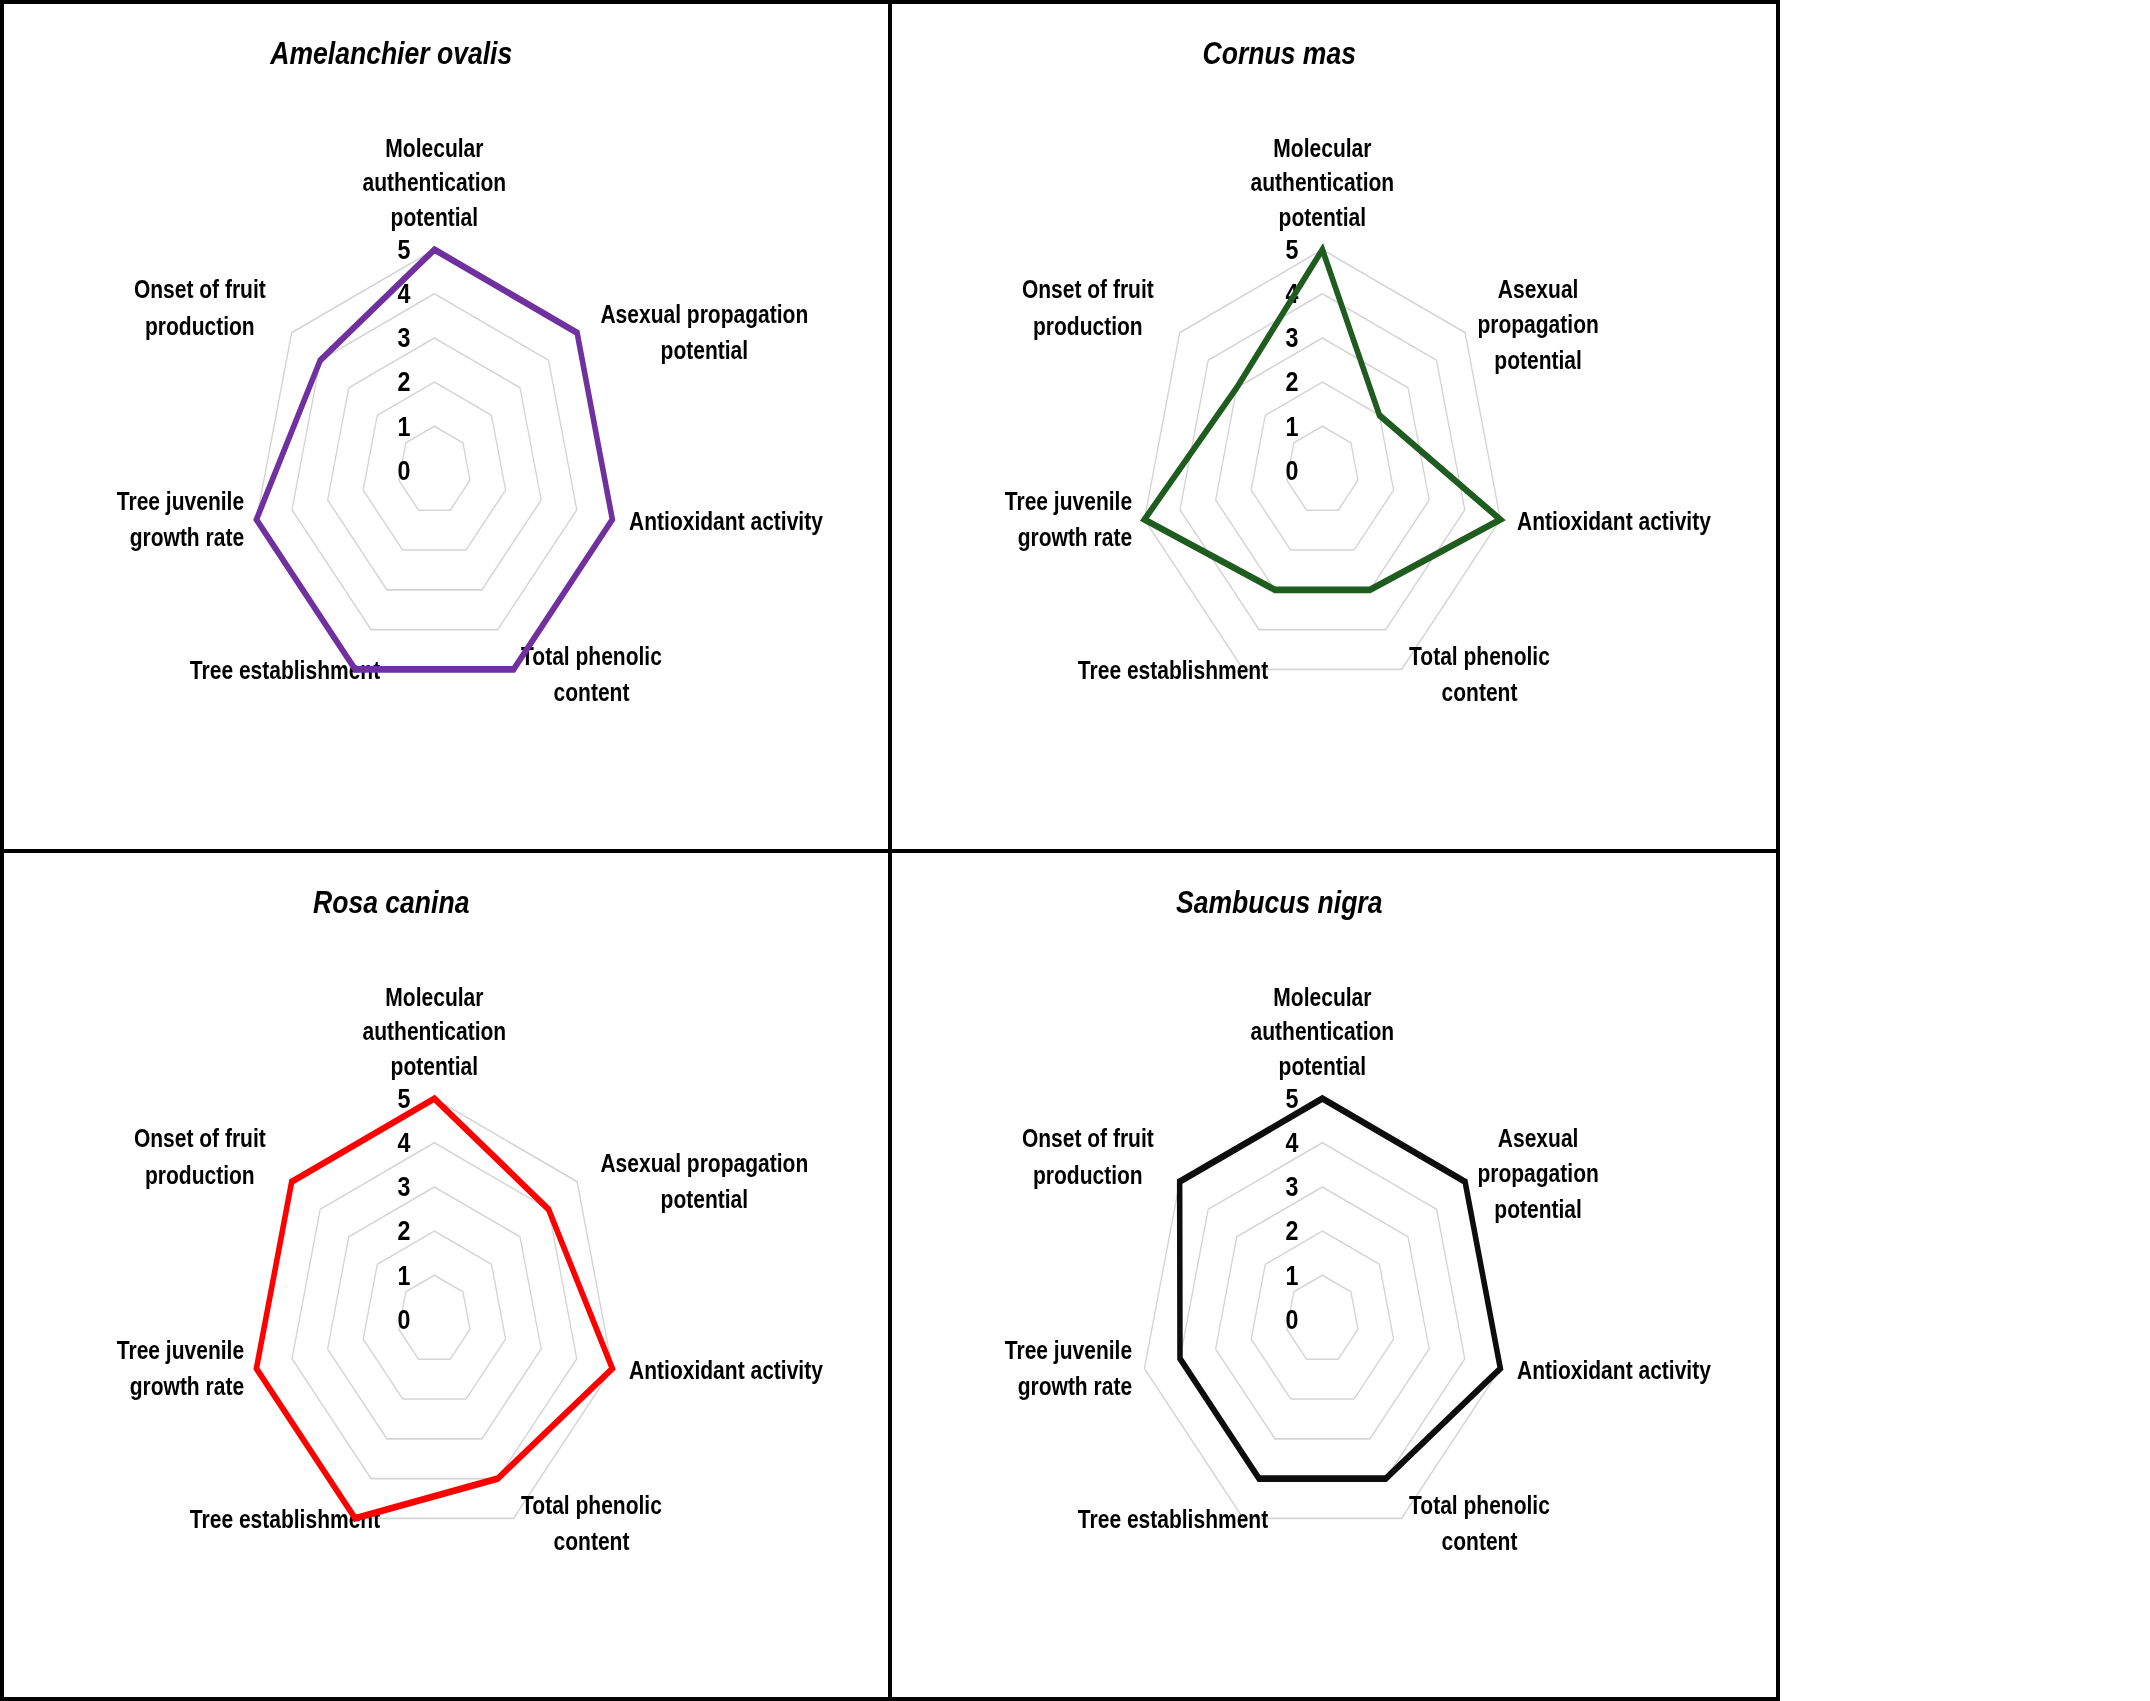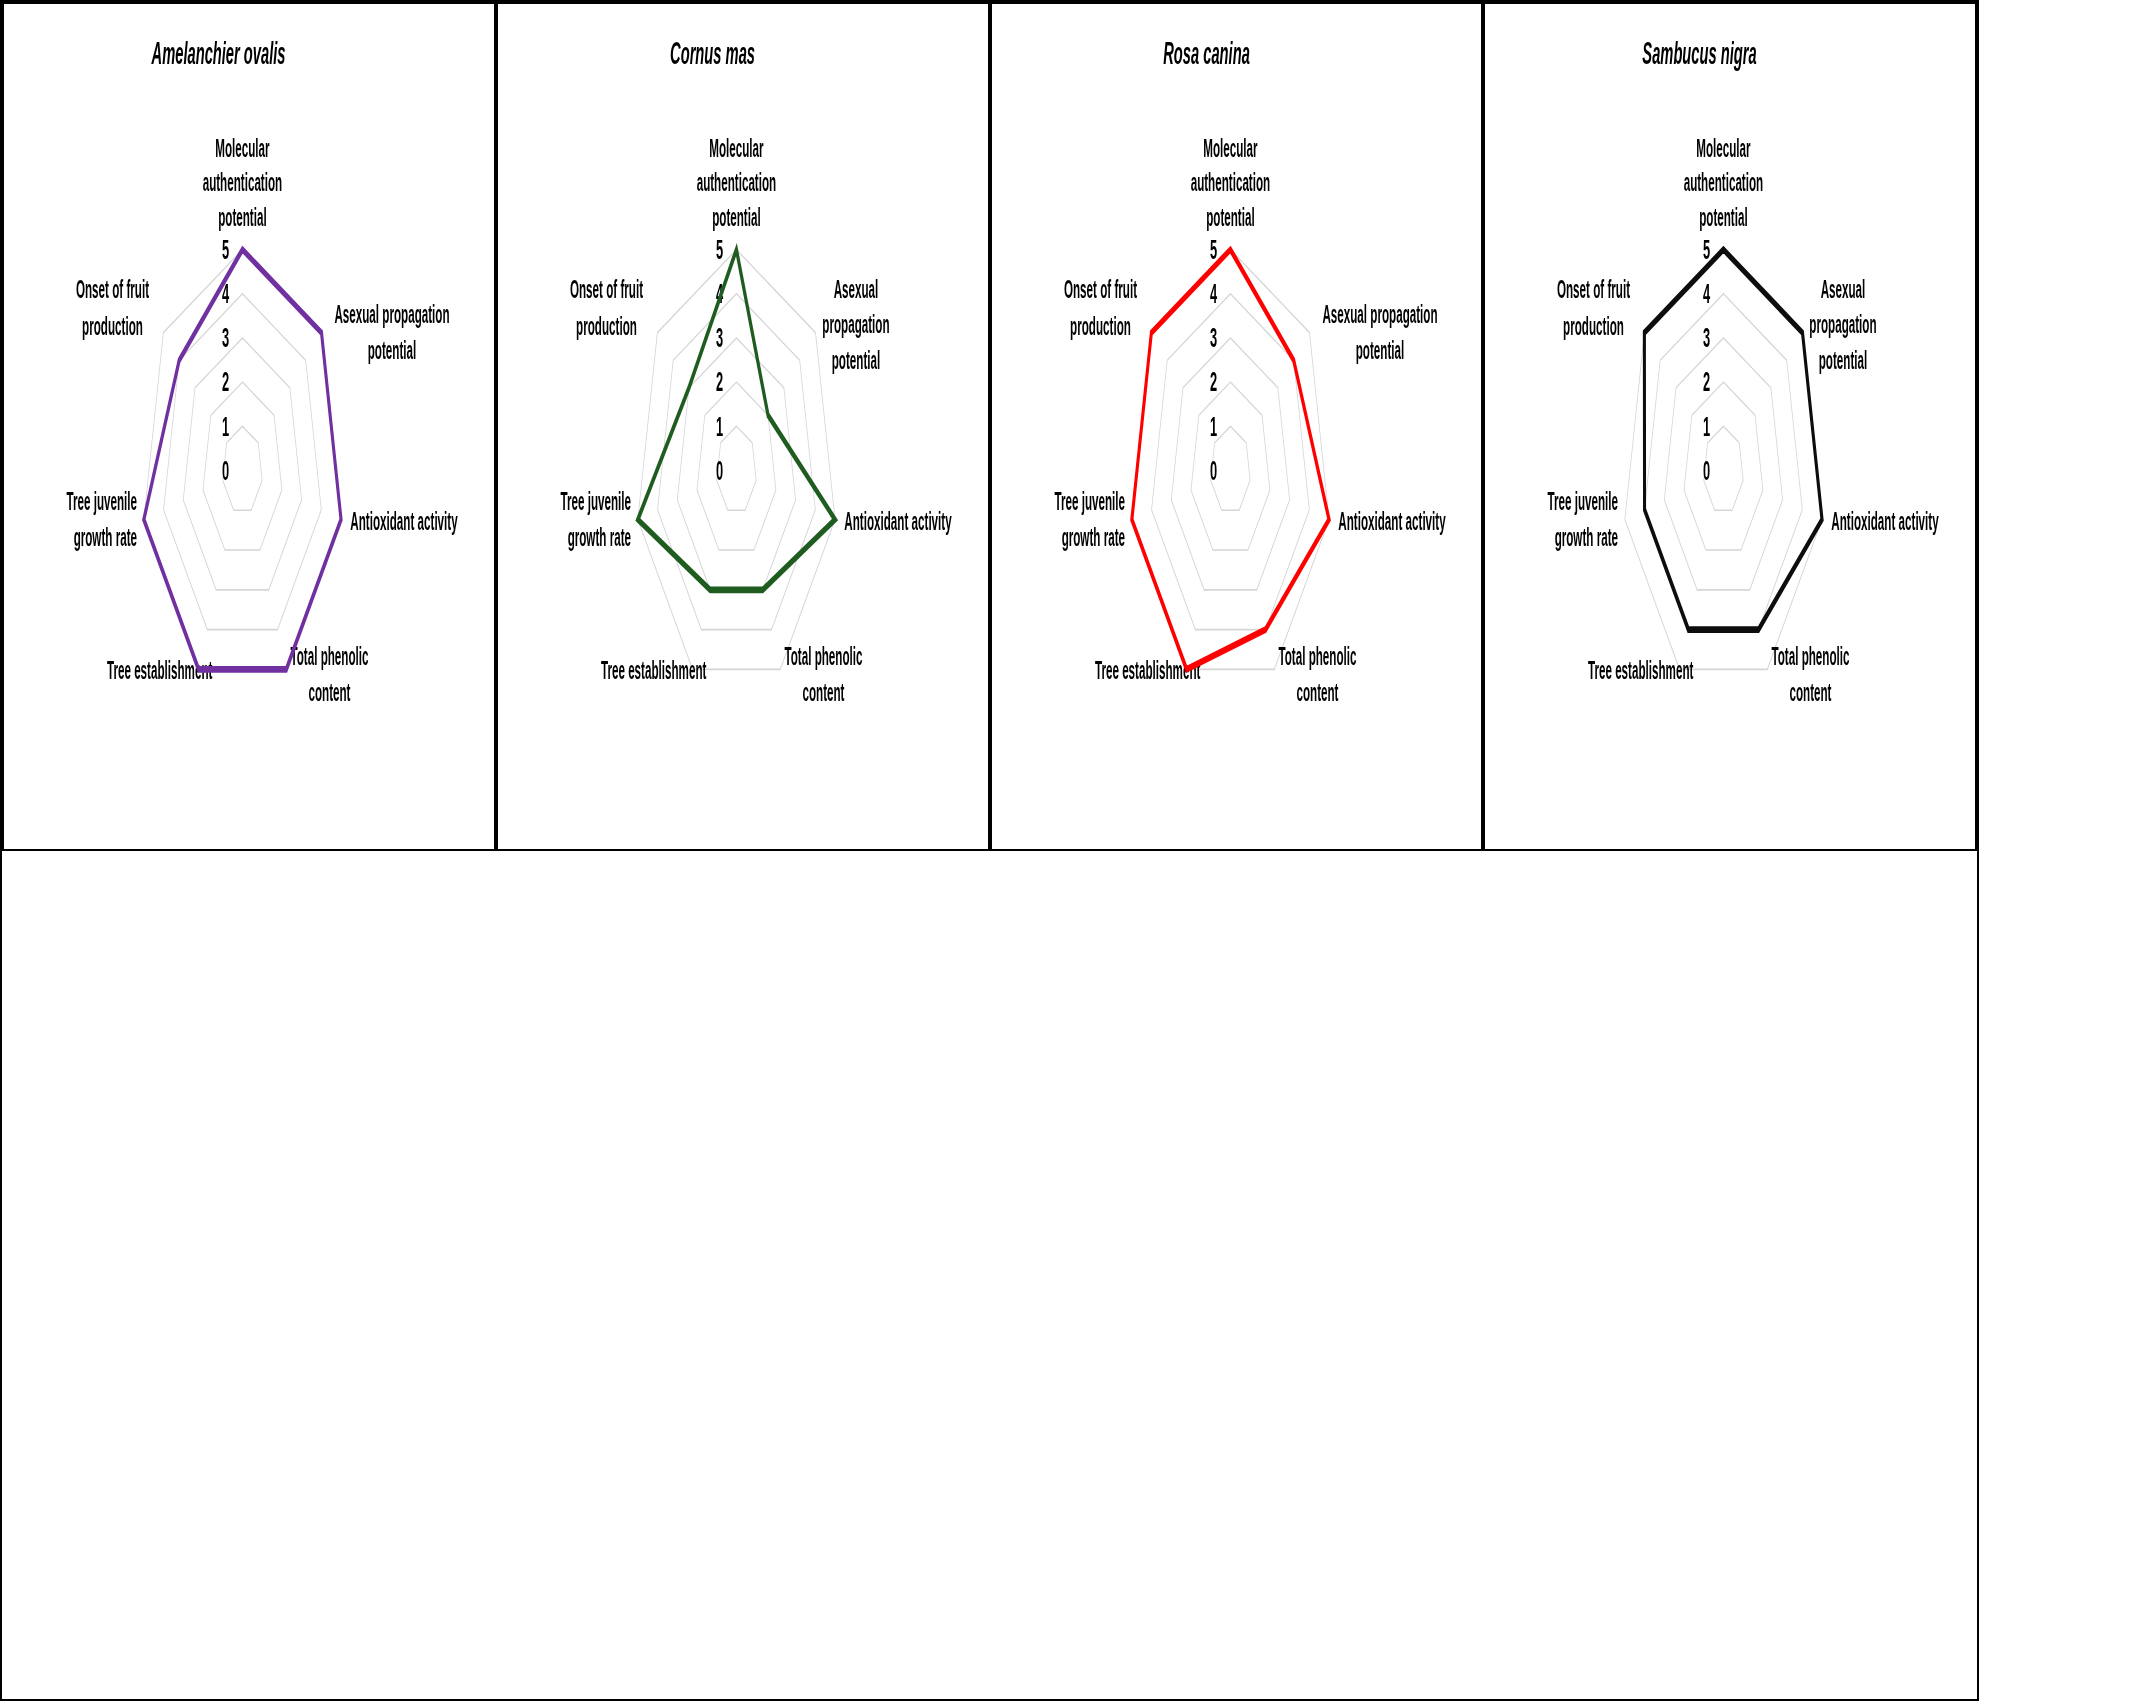--- a/index.html
+++ b/index.html
@@ -1,20 +1,20 @@
 <!DOCTYPE html>
 <html style="font-size:10.8px"><head>
 <meta charset="utf-8">
 <style>
   html,body{margin:0;padding:0;background:#fff;}
   .figure{
-    width:1979px;height:1701px;
+    width:1780px;height:1701px;
     box-sizing:border-box;
     display:grid;
-    grid-template-columns:1fr 1fr 1fr 1fr;
+    grid-template-columns:1fr 1fr;
     grid-template-rows:1fr 1fr;
     border:2px solid #000;
     background:#fff;
     font-family:"Liberation Sans", sans-serif;
   }
   .panel{
     border:2px solid #000;
     position:relative;
     background:#fff;
     box-sizing:border-box;

